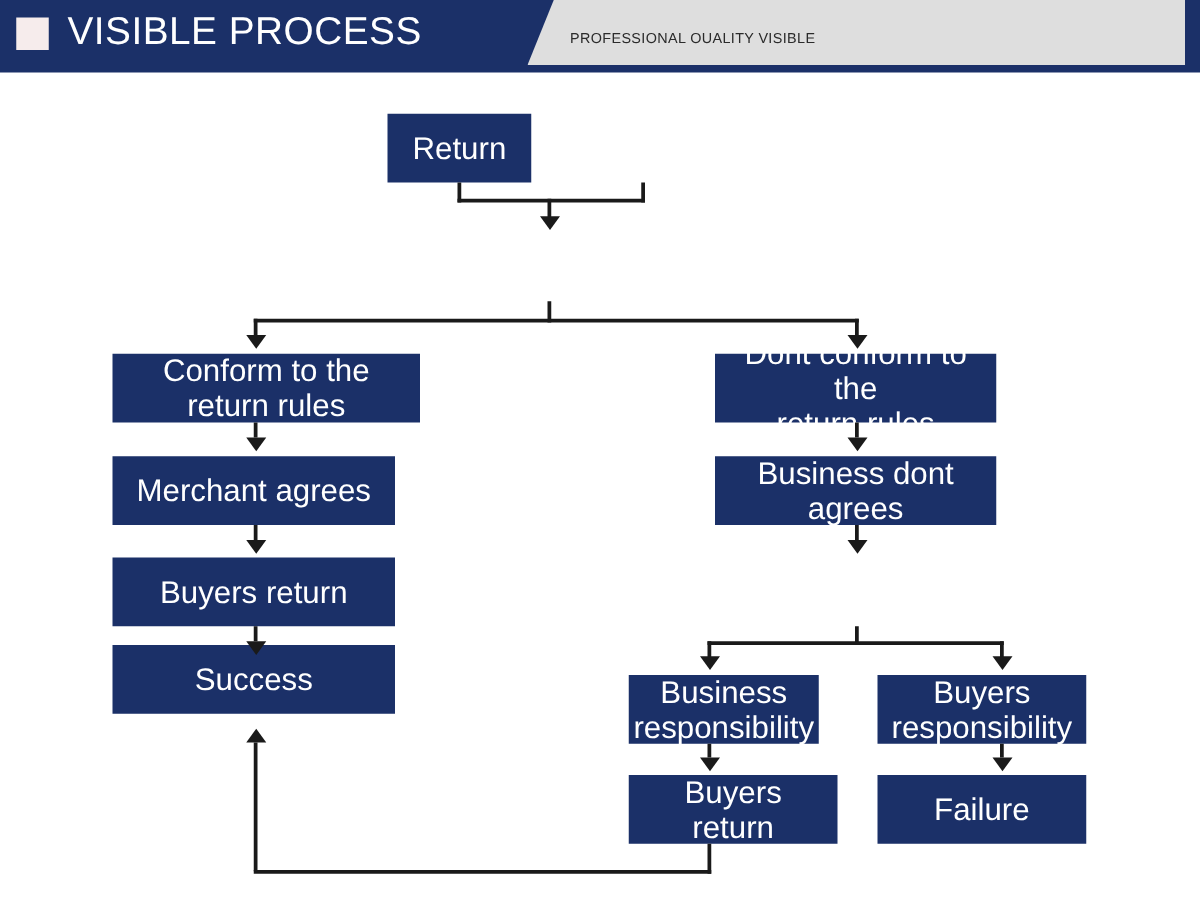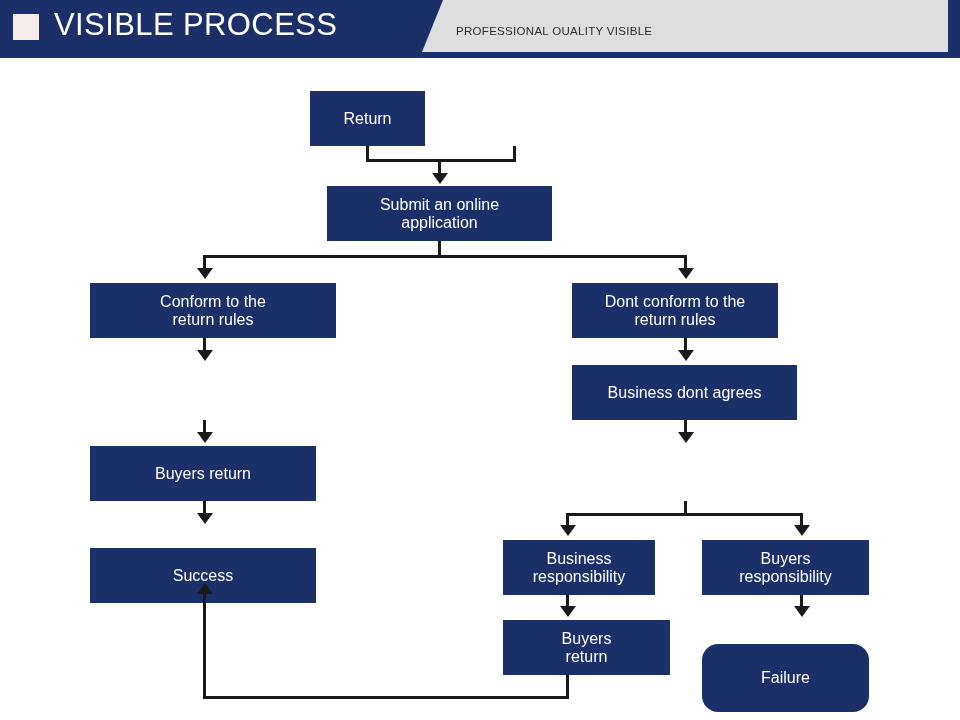--- a/index.html
+++ b/index.html
@@ -54,21 +54,21 @@
 
   
   .node {
     position: absolute;
     background: #1b3068;
     color: #ffffff;
     display: flex;
     align-items: center;
     justify-content: center;
     text-align: center;
-    font-size: 16px;
+    font-size: 25px;
     line-height: 1.12;
     box-sizing: border-box;
     padding: 2px 4px;
     white-space: pre-line;
     font-family: "Liberation Sans", sans-serif;
   }
   .node.accent { color: #e6c82e; }
 
   
   .conn-v, .conn-h {
@@ -98,36 +98,35 @@
 
 <div id="header-bar"></div>
 <div id="header-gray"></div>
 <div id="header-accent-square"></div>
 <div id="header-title">VISIBLE PROCESS</div>
 <div id="header-subtitle">PROFESSIONAL OUALITY VISIBLE</div>
 
 <div id="flow-canvas">
 
   <div class="node" style="left: 310px; top: 91px; width: 115px; height: 55px;">Return</div>
-  <div class="node" style="left: 327px; top: 186px; width: 225px; height: 55px;">Submit an online
-application</div>
   <div class="node" style="left: 90px; top: 283px; width: 246px; height: 55px;">Conform to the
 return rules</div>
-  <div class="node" style="left: 572px; top: 283px; width: 206px; height: 55px;">Dont conform to the
+  <div class="node" style="left: 572px; top: 283px; width: 225px; height: 55px;">Dont conform to the
 return rules</div>
+  <div class="node" style="left: 90px; top: 365px; width: 226px; height: 55px;">Merchant agrees</div>
   <div class="node" style="left: 572px; top: 365px; width: 225px; height: 55px;">Business dont agrees</div>
   <div class="node" style="left: 90px; top: 446px; width: 226px; height: 55px;">Buyers return</div>
-  <div class="node" style="left: 90px; top: 548px; width: 226px; height: 55px;">Success</div>
+  <div class="node" style="left: 90px; top: 516px; width: 226px; height: 55px;">Success</div>
   <div class="node" style="left: 503px; top: 540px; width: 152px; height: 55px;">Business
 responsibility</div>
   <div class="node" style="left: 702px; top: 540px; width: 167px; height: 55px;">Buyers
 responsibility</div>
   <div class="node" style="left: 503px; top: 620px; width: 167px; height: 55px;">Buyers
 return</div>
-  <div class="node" style="left: 702px; top: 644px; width: 167px; height: 68px; border-radius: 16px;">Failure</div>
+  <div class="node" style="left: 702px; top: 620px; width: 167px; height: 55px;">Failure</div>
 
   <div class="conn-v" style="left:366px;  top:146px; height:16px;"></div>
   <div class="conn-v" style="left:513px;  top:146px; height:16px;"></div>
   <div class="conn-h" style="left:366px;  top:159px; width:150px;"></div>
   <div class="conn-v" style="left:438px;  top:159px; height:16px;"></div>
   <div class="arrow-down" style="left:432px;  top:173px;"></div>
 
   <div class="conn-v" style="left:438px;  top:241px; height:17px;"></div>
   <div class="conn-h" style="left:203px;  top:255px; width:484px;"></div>
   <div class="conn-v" style="left:203px;  top:255px; height:15px;"></div>

